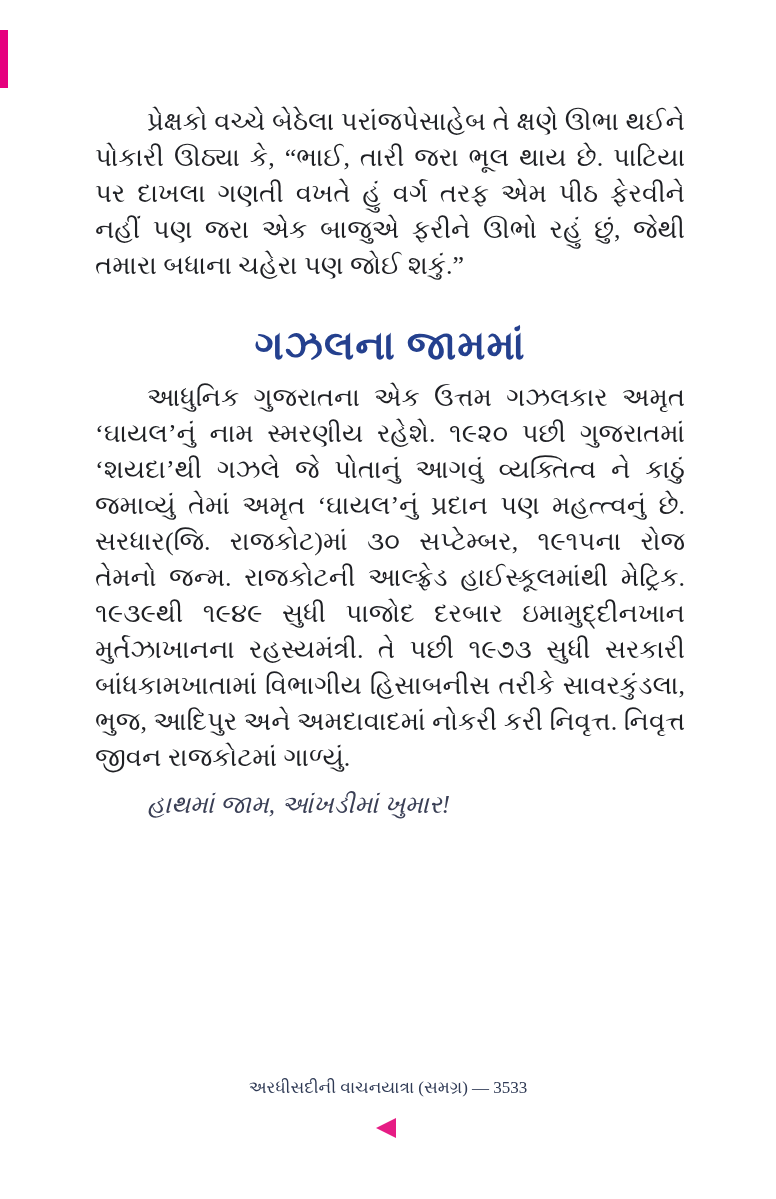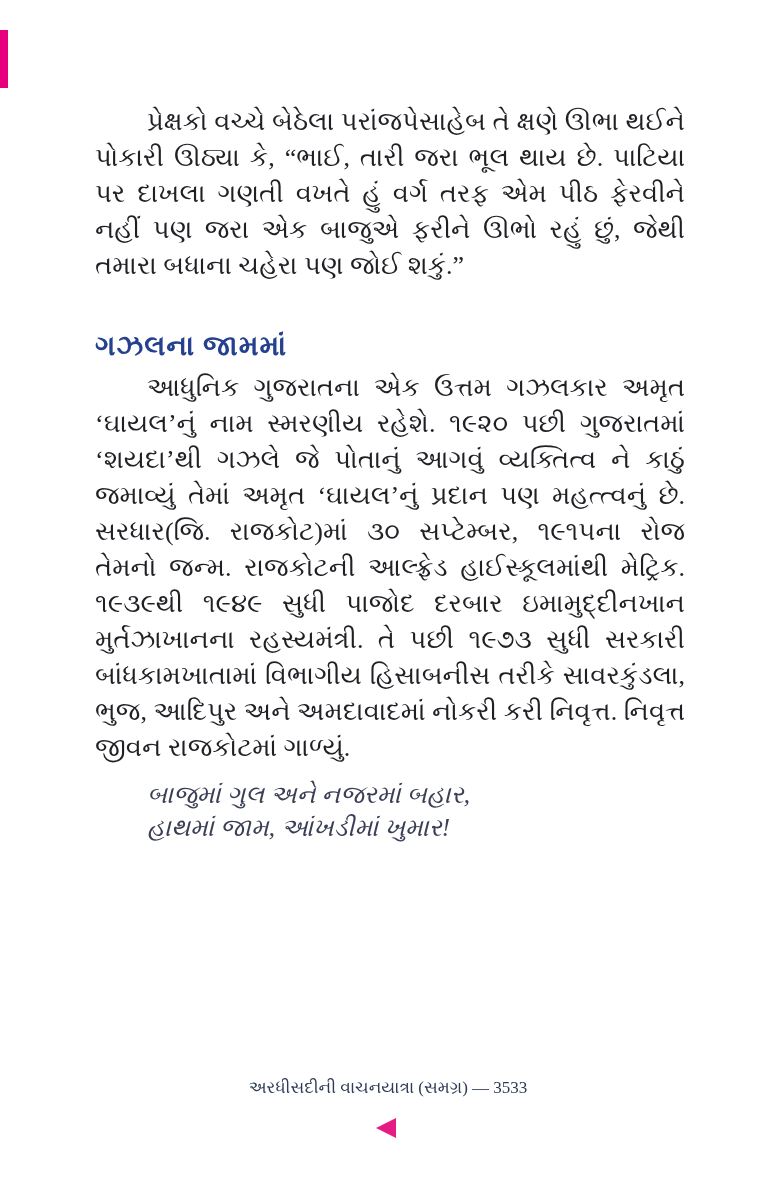--- a/index.html
+++ b/index.html
@@ -37,24 +37,25 @@
   }
   p.body-para {
     margin: 0;
     font-size: 26px;
     line-height: 36px;
     text-align: justify;
     text-indent: 52px;
     color: #1f2024;
   }
   h1.section-heading {
-    margin: 40px 0 2px 0;
-    font-size: 28px;
+    margin: 40px 0 12px 0;
+    font-size: 40px;
     line-height: 44px;
     font-weight: bold;
+    text-align: center;
     color: #24408e;
     letter-spacing: 1px;
   }
   .section2-first {
     margin-top: 14px;
   }
   .follow-para {
     margin-top: 4px;
   }
   .verse {
@@ -98,21 +99,20 @@
 
     <p class="body-para">પ્રેક્ષકો વચ્ચે બેઠેલા પરાંજપેસાહેબ તે ક્ષણે ઊભા થઈને પોકારી ઊઠ્યા કે, “ભાઈ, તારી જરા ભૂલ થાય છે. પાટિયા પર દાખલા ગણતી વખતે હું વર્ગ તરફ એમ પીઠ ફેરવીને નહીં પણ જરા એક બાજુએ ફરીને ઊભો રહું છું, જેથી તમારા બધાના ચહેરા પણ જોઈ શકું.”</p>
 
 
     <h1 class="section-heading">ગઝલના જામમાં</h1>
 
     <p class="body-para section2-first">આધુનિક ગુજરાતના એક ઉત્તમ ગઝલકાર અમૃત ‘ઘાયલ’નું નામ સ્મરણીય રહેશે. ૧૯૨૦ પછી ગુજરાતમાં ‘શયદા’થી ગઝલે જે પોતાનું આગવું વ્યક્તિત્વ ને કાઠું જમાવ્યું તેમાં અમૃત ‘ઘાયલ’નું પ્રદાન પણ મહત્ત્વનું છે. સરધાર(જિ. રાજકોટ)માં ૩૦ સપ્ટેમ્બર, ૧૯૧૫ના રોજ તેમનો જન્મ. રાજકોટની આલ્ફ્રેડ હાઈસ્કૂલમાંથી મેટ્રિક. ૧૯૩૯થી ૧૯૪૯ સુધી પાજોદ દરબાર ઇમામુદ્દીનખાન મુર્તઝાખાનના રહસ્યમંત્રી. તે પછી ૧૯૭૩ સુધી સરકારી બાંધકામખાતામાં વિભાગીય હિસાબનીસ તરીકે સાવરકુંડલા, ભુજ, આદિપુર અને અમદાવાદમાં નોકરી કરી નિવૃત્ત. નિવૃત્ત જીવન રાજકોટમાં ગાળ્યું.</p>
 
 
     <div class="verse">
-      <div class="verse-line">બાજુમાં ગુલ અને નજરમાં બહાર,</div>
       <div class="verse-line">હાથમાં જામ, આંખડીમાં ખુમાર!</div>
 
     </div>
 
   </div>
 
   <div class="footer">અરધીસદીની વાચનયાત્રા (સમગ્ર) — 3533</div>
 
   <div class="nav-triangle"></div>
 

